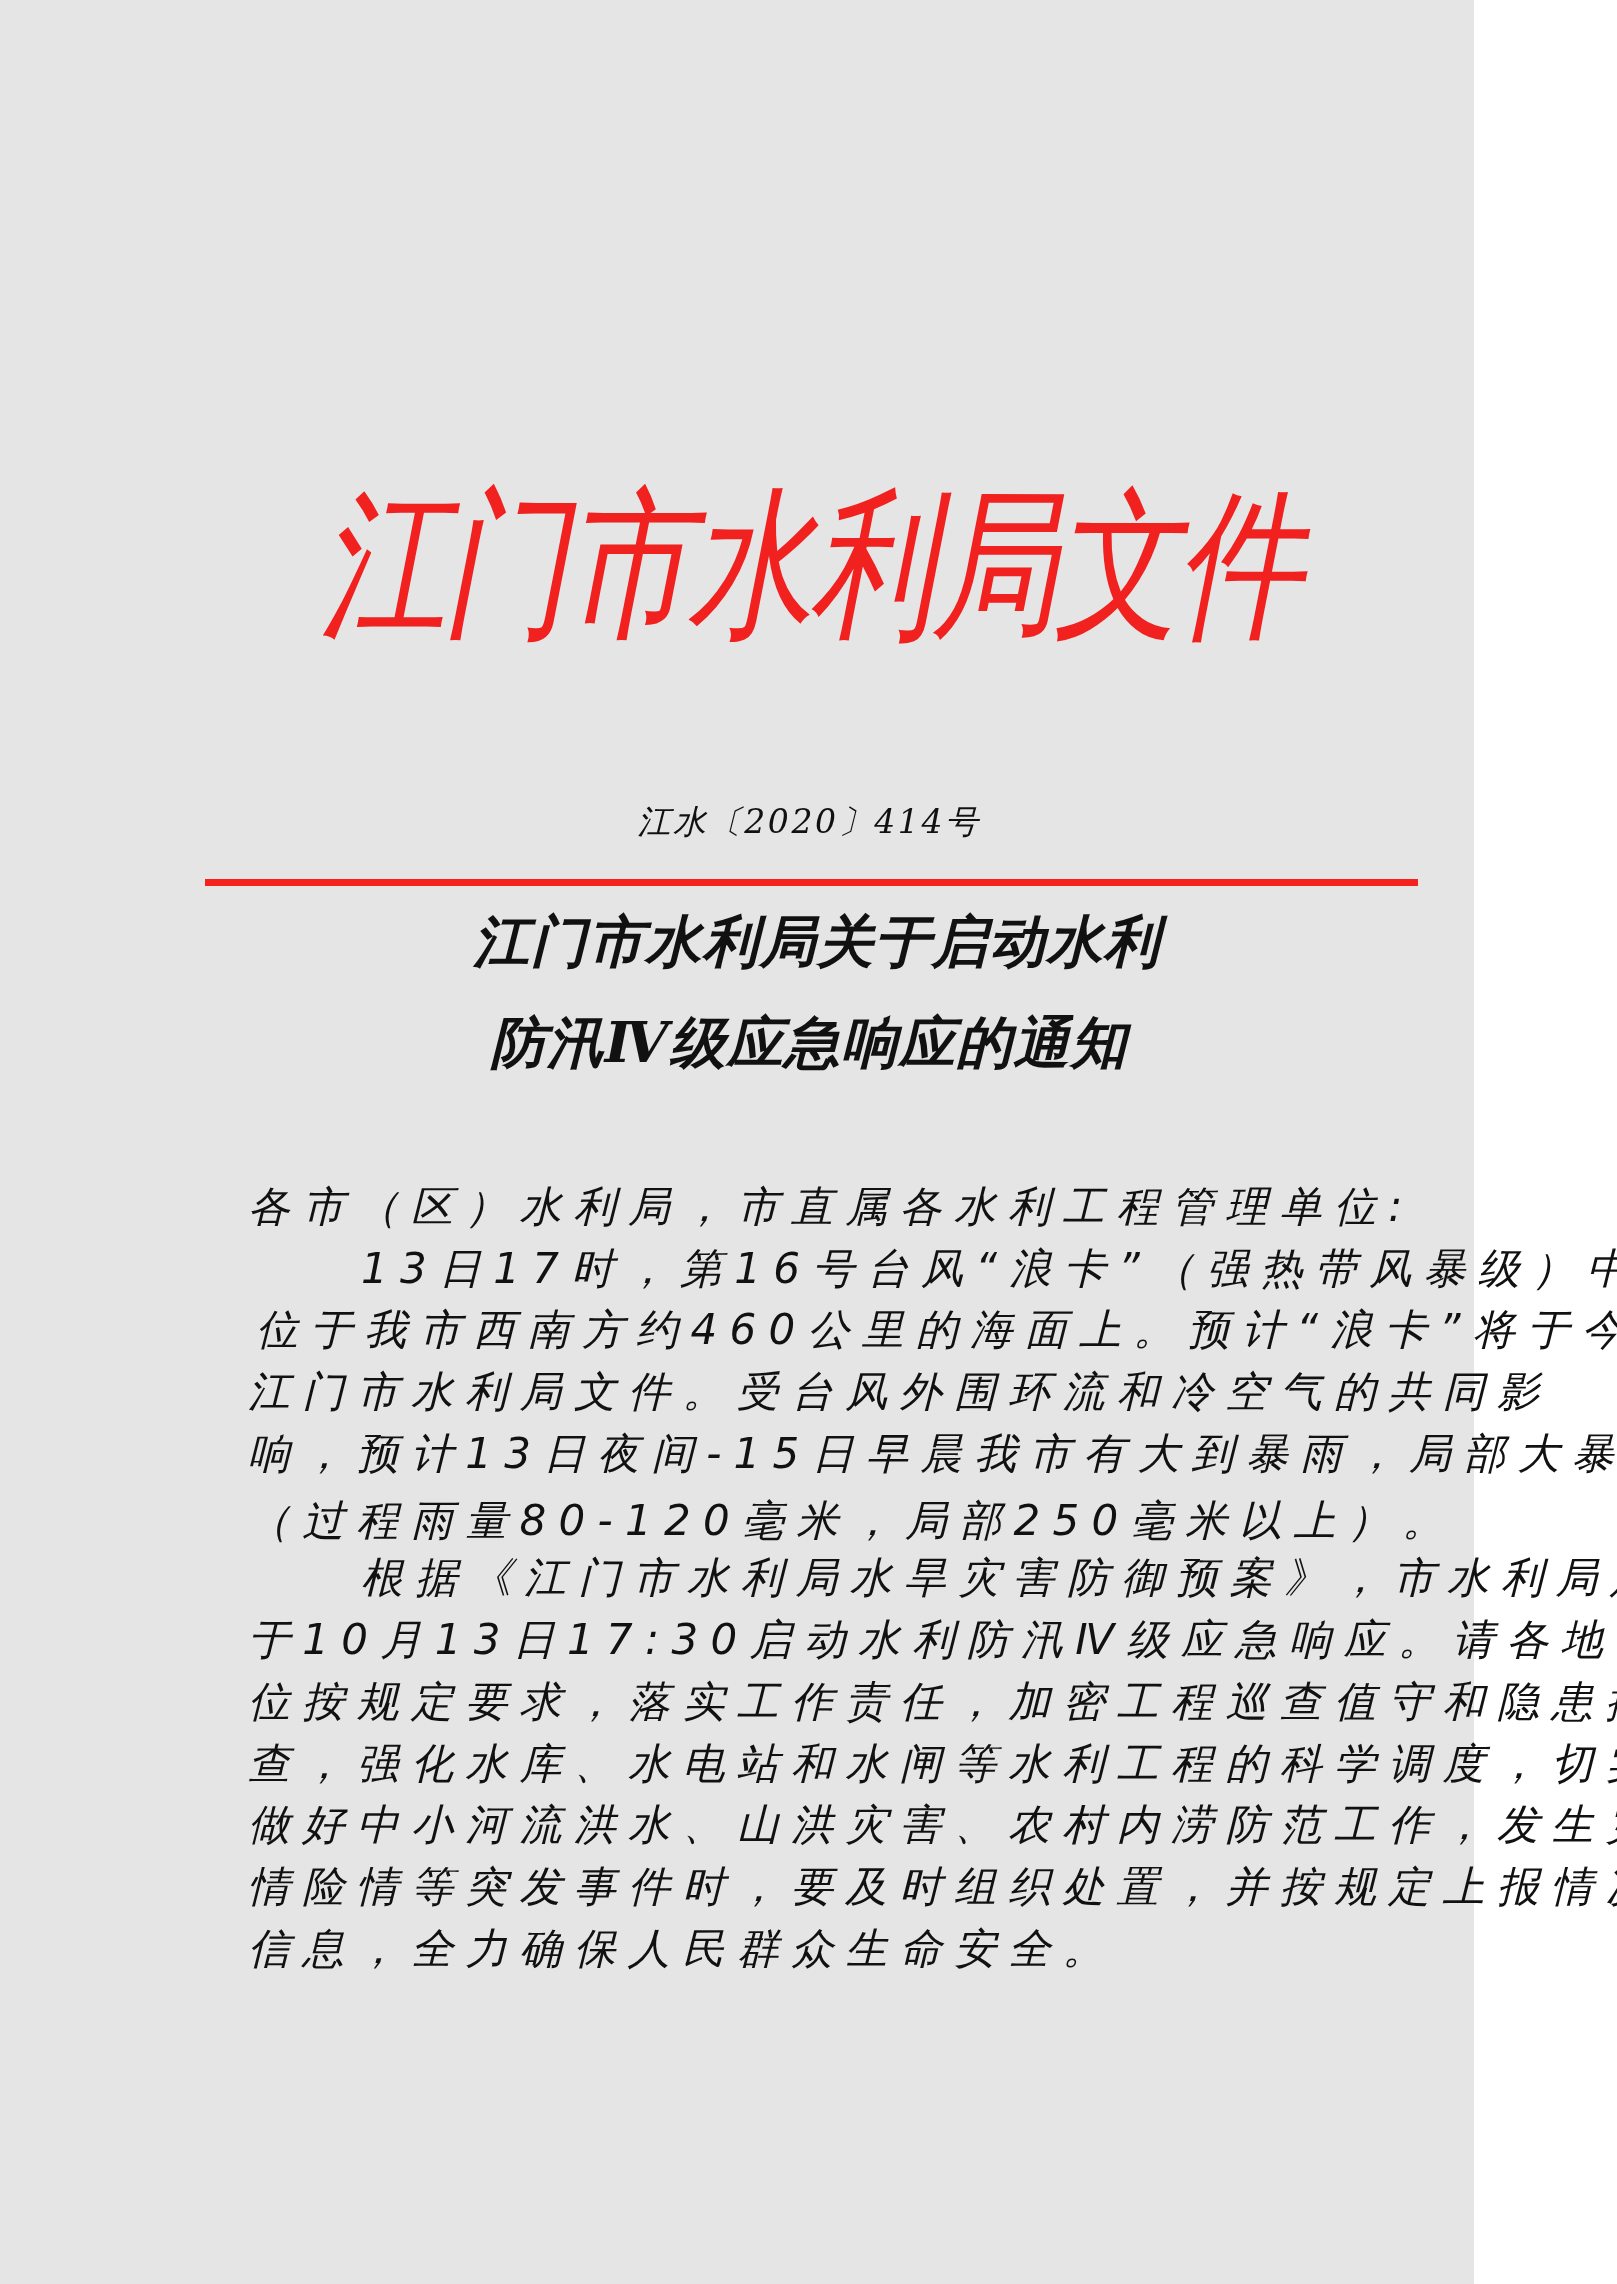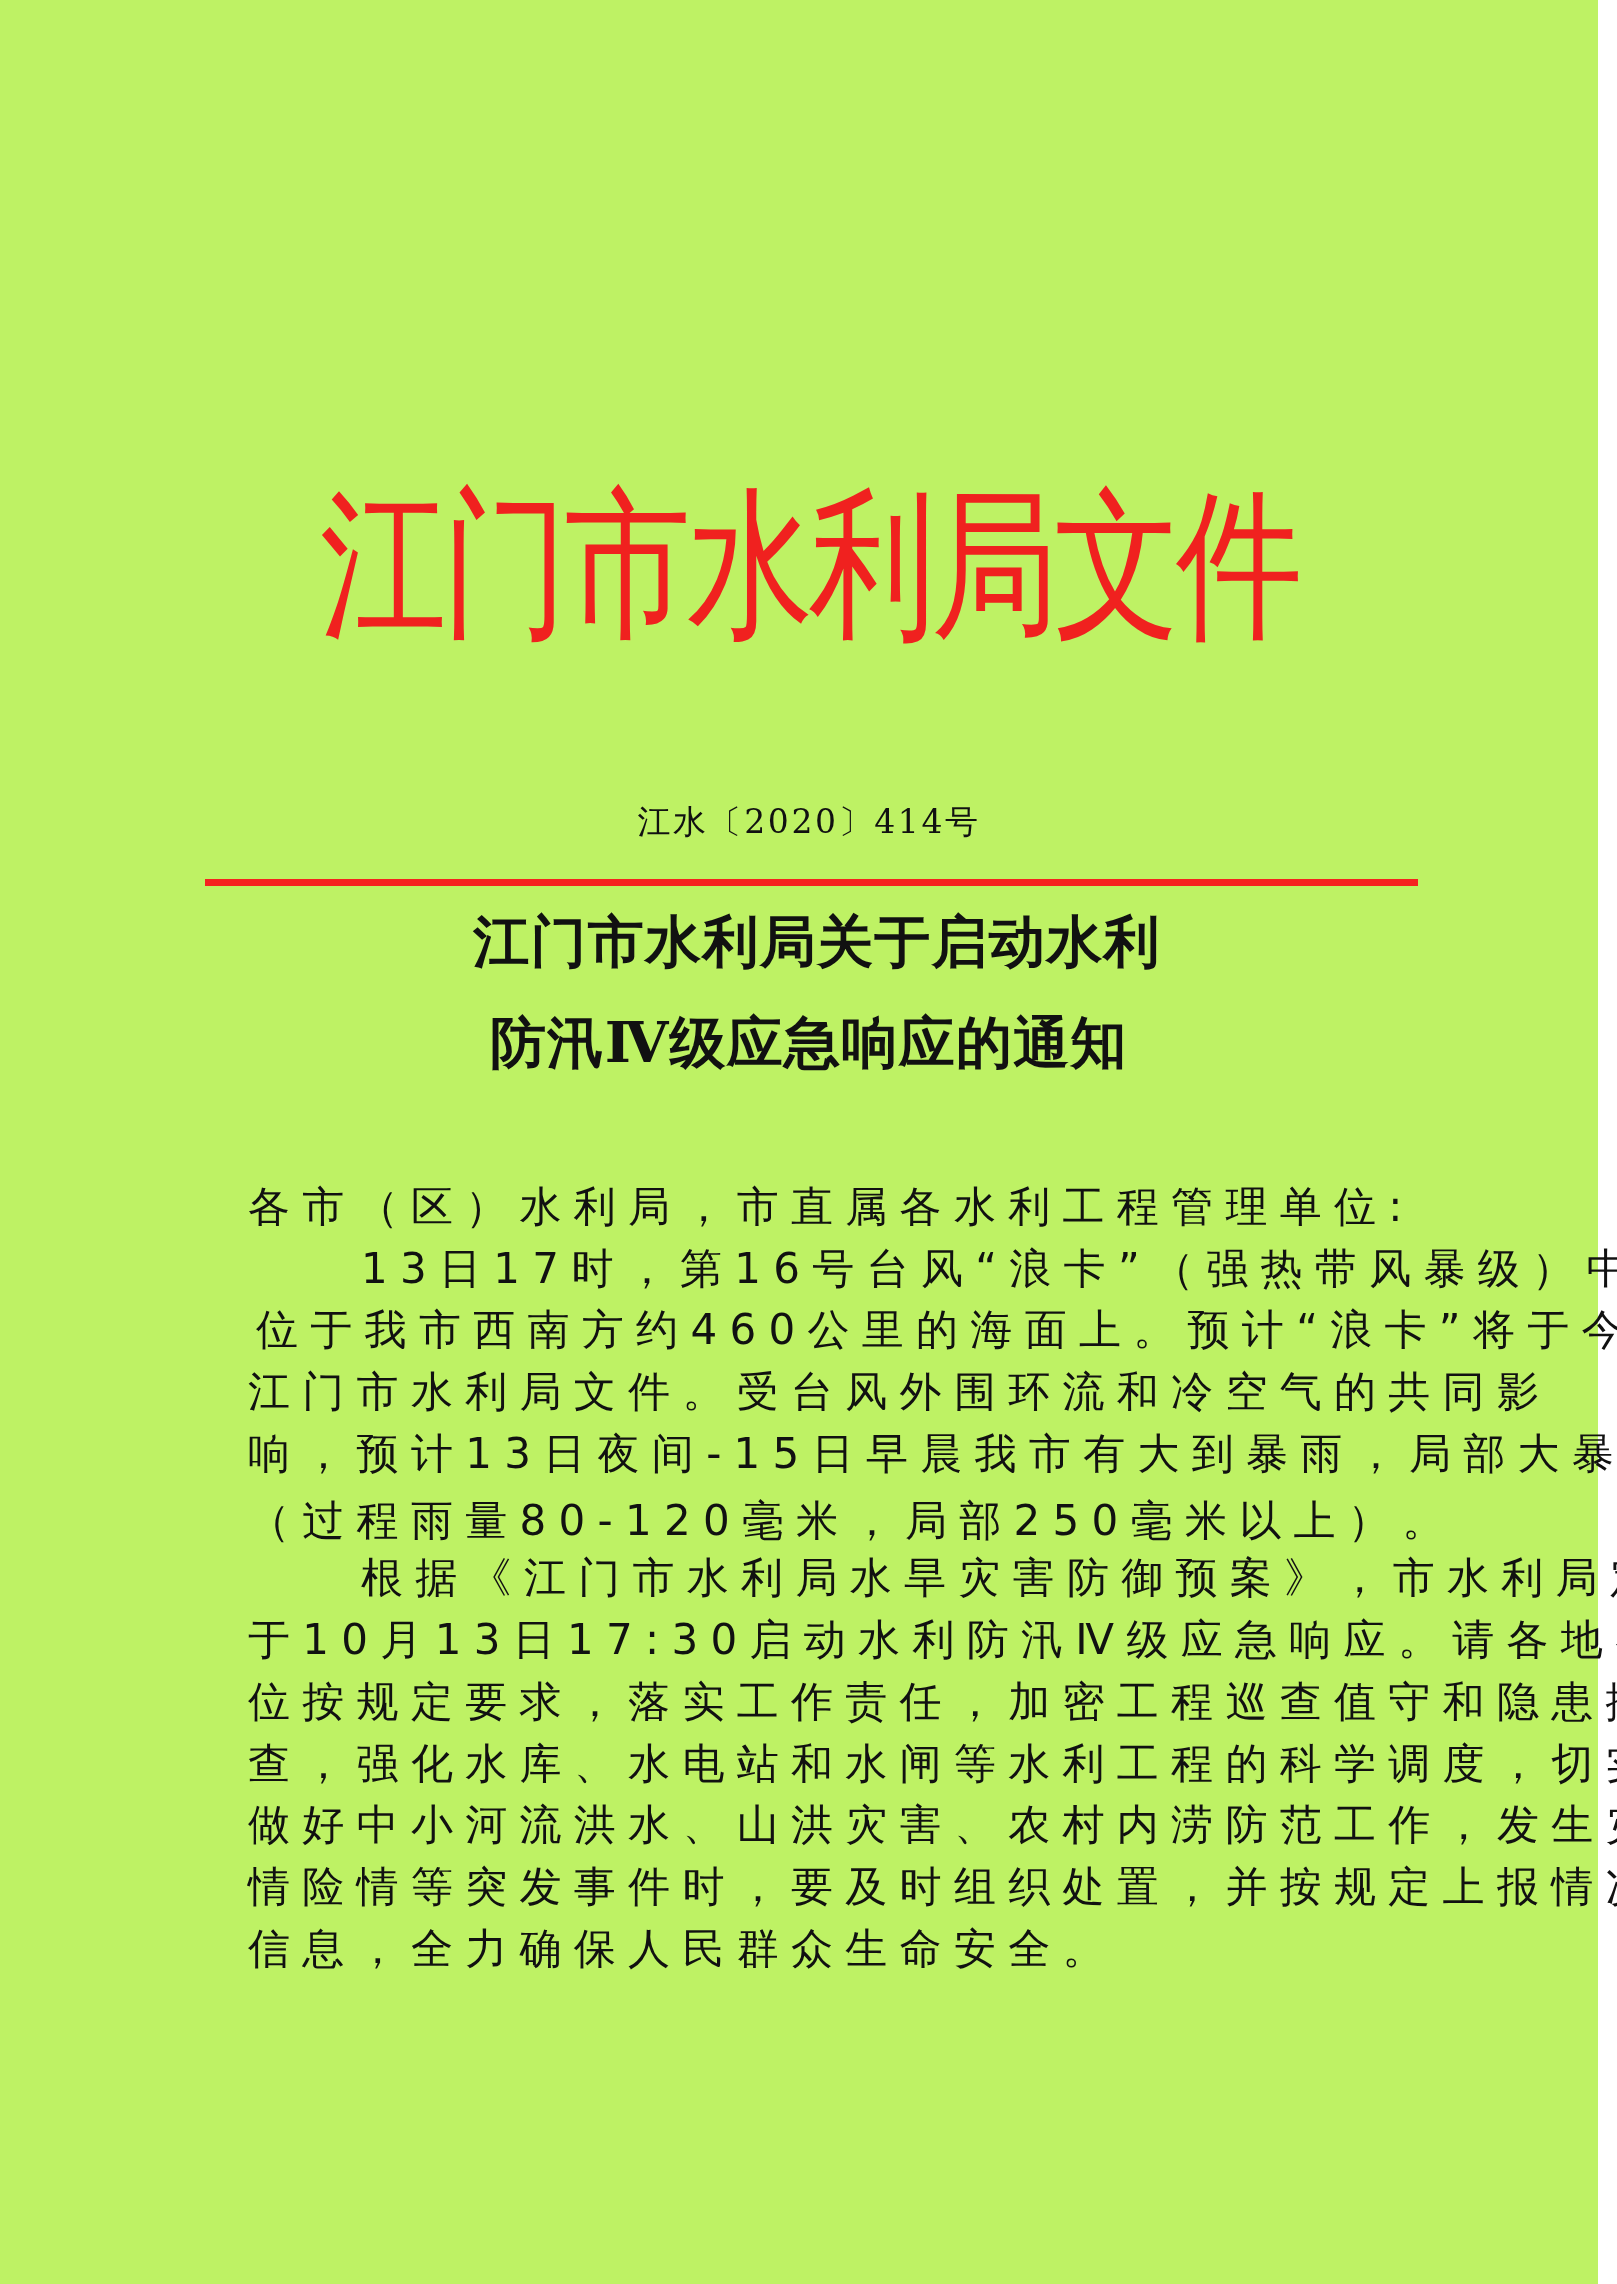--- a/index.html
+++ b/index.html
@@ -1,17 +1,17 @@
 <!DOCTYPE html>
 <html style="font-size:10.4px"><head>
 <meta charset="utf-8">
 <style>
   html, body { margin:0; padding:0; background:#ffffff; }
   body { width:1618px; height:2284px; position:relative; overflow:hidden; font-family:"DejaVu Serif", "Liberation Serif", serif; color:#111; }
-  .page { position:absolute; left:0; top:0; width:1598px; height:2284px; background:#bef264; }
+  .page { position:absolute; left:0; top:0; width:1474px; height:2284px; background:#e5e5e5;font-style:italic; }
   .header-title {
     position:absolute; left:0; top:468px; width:1618px; text-align:center;
     color:#f0211f; font-family:"DejaVu Serif", serif; font-size:162px; line-height:195px;
     letter-spacing:-5.2px;
   }
   .header-title span.inner { display:inline-block; transform:scaleX(0.78); transform-origin:center; }
   .doc-number {
     position:absolute; left:0; top:796px; width:1618px; text-align:center;
     font-family:"DejaVu Serif", serif; font-size:33px; line-height:52px; letter-spacing:2.6px; color:#111;
   }

